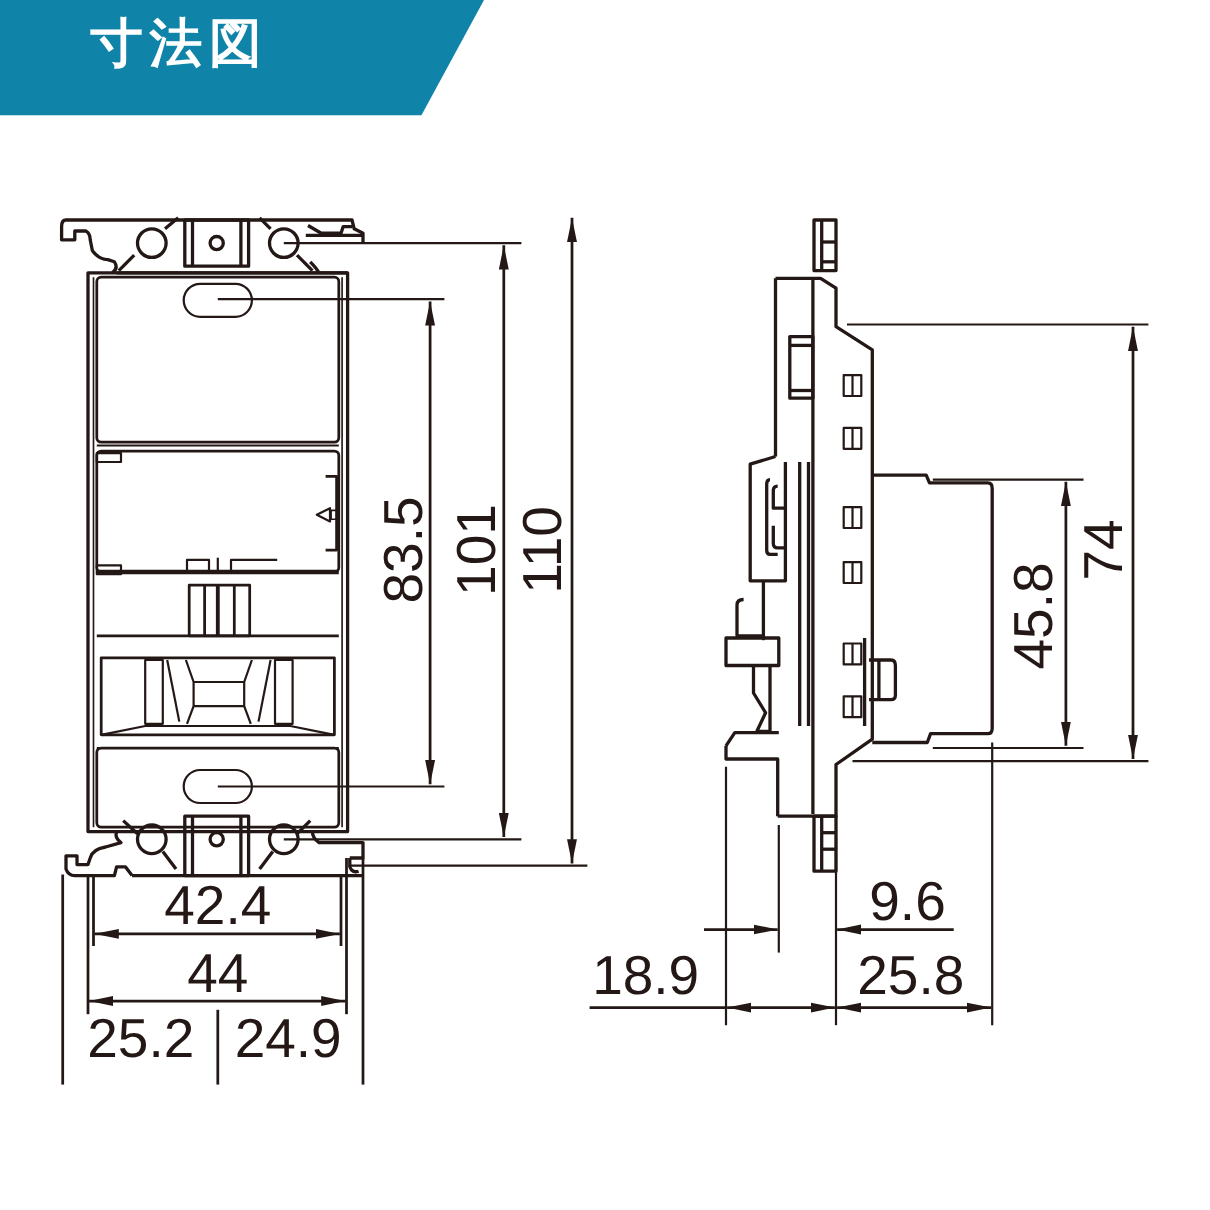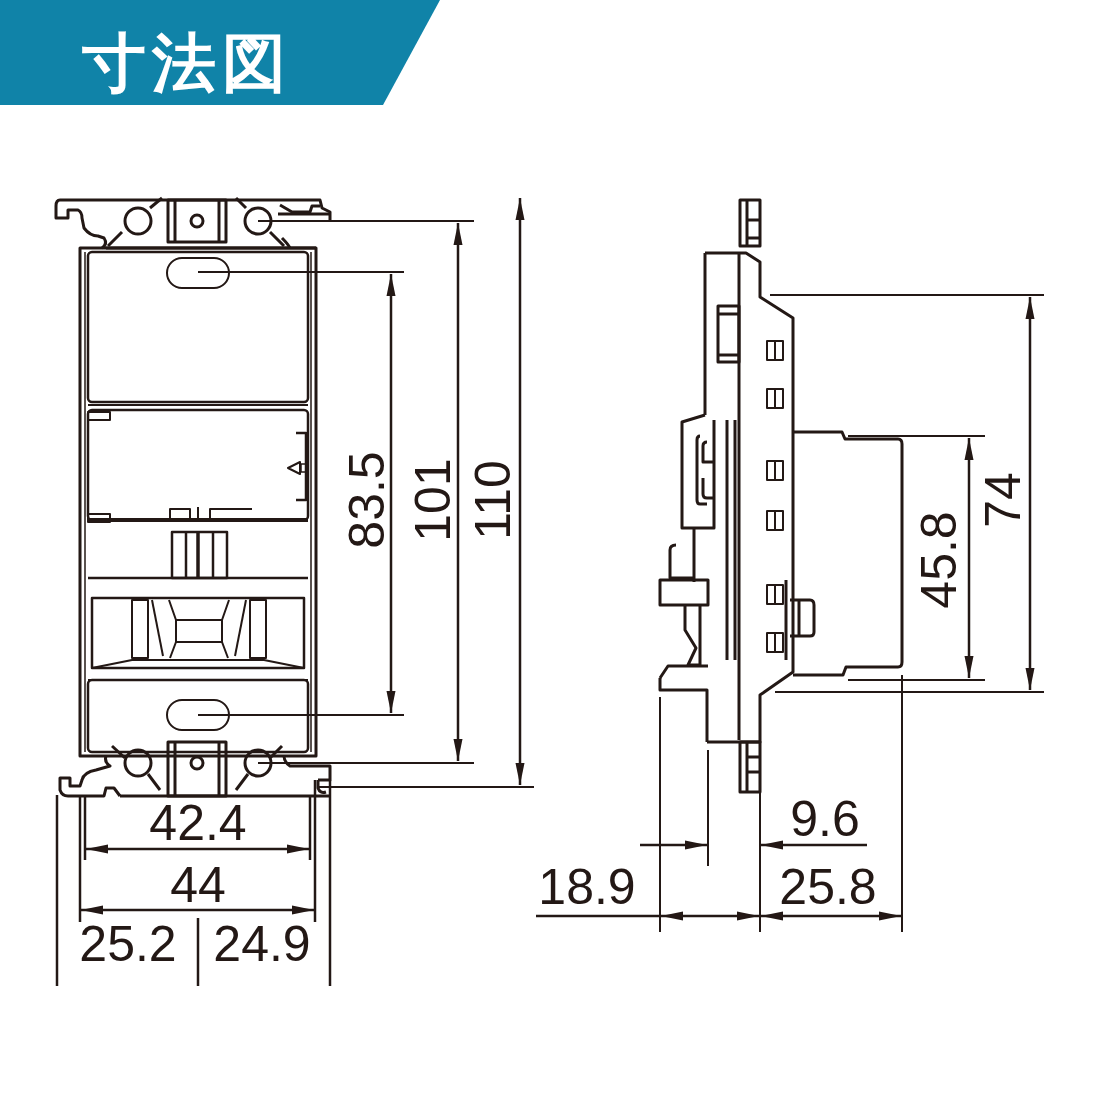--- a/index.html
+++ b/index.html
@@ -1,19 +1,19 @@
 <!DOCTYPE html>
 <html><head>
   <meta charset="utf-8">
   <style>
     html, body { margin: 0; padding: 0; background: #ffffff; }
     body { width: 1100px; height: 1100px; position: relative; overflow: hidden; font-family: "Liberation Sans", sans-serif; }
     .banner { position: absolute; left: 0; top: 0; width: 440px; height: 105px; }
     .banner svg { position: absolute; left: 0; top: 0; }
-    .banner-title { position: absolute; left: 82px; top: 28px; font-family: Liberation Mono, monospace; font-weight: bold; font-size: 64px; color: #ffffff; letter-spacing: 6px; line-height: 80px; }
+    .banner-title { position: absolute; left: 82px; top: 0; font-family: Liberation Sans, sans-serif; font-weight: bold; font-size: 48px; color: #ffffff; letter-spacing: 6px; line-height: 80px; }
     .drawing { position: absolute; left: 0; top: 0; width: 1100px; height: 1100px; }
     .dim { font-family: "Liberation Sans", sans-serif; font-size: 50px; fill: #231815; }
     .ln { stroke: #231815; fill: none; stroke-linejoin: round; stroke-linecap: butt; }
   </style>
 </head>
 <body>
 
 <div class="banner">
   <svg width="440" height="105">
     <polygon points="0,0 440,0 383,105 0,105" fill="#1083a8"></polygon>

